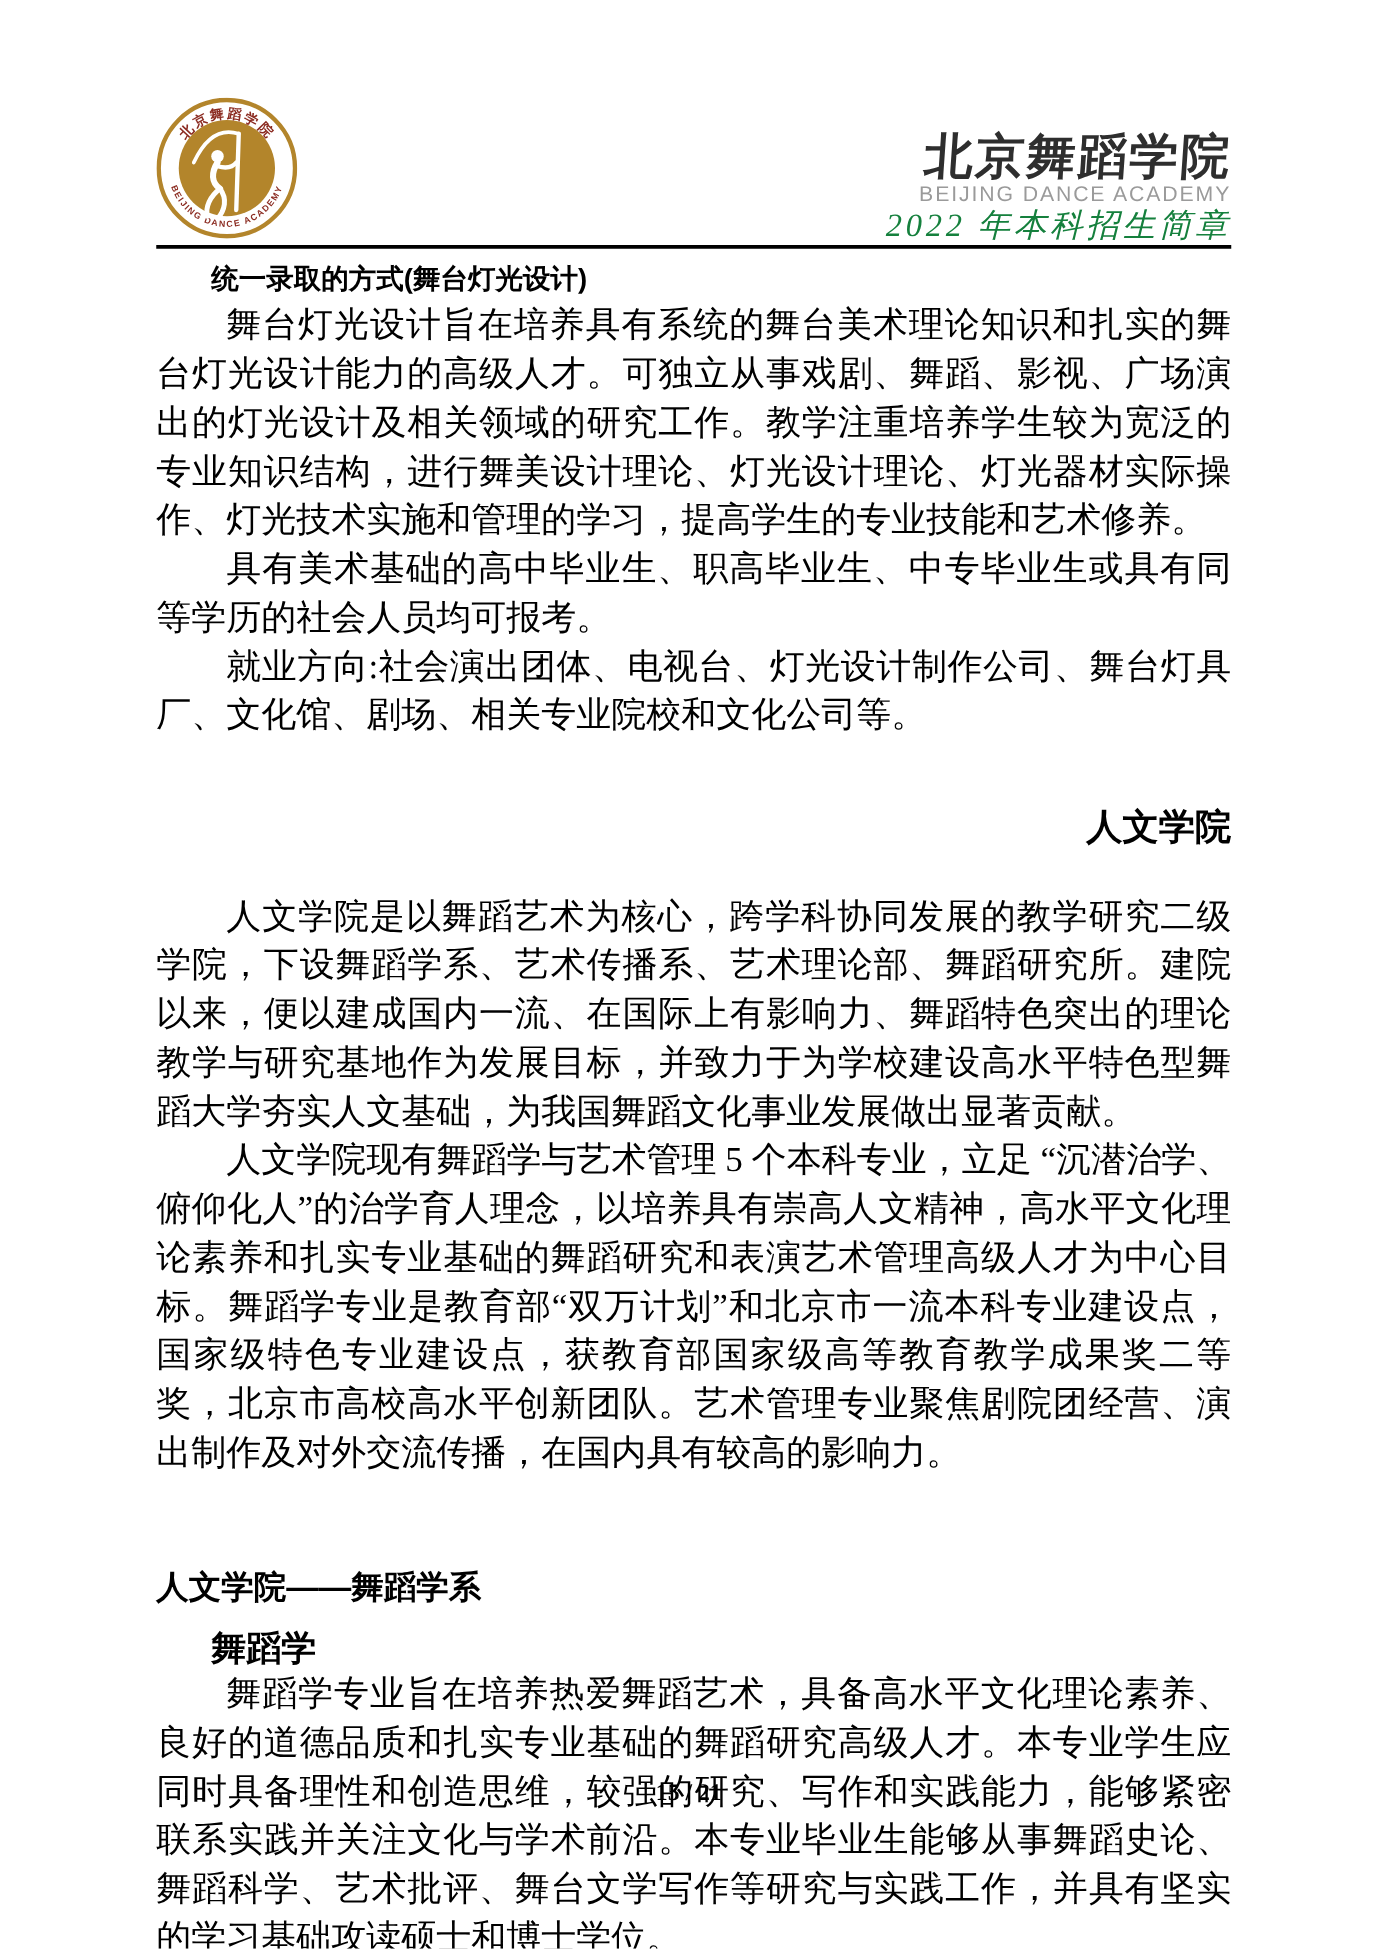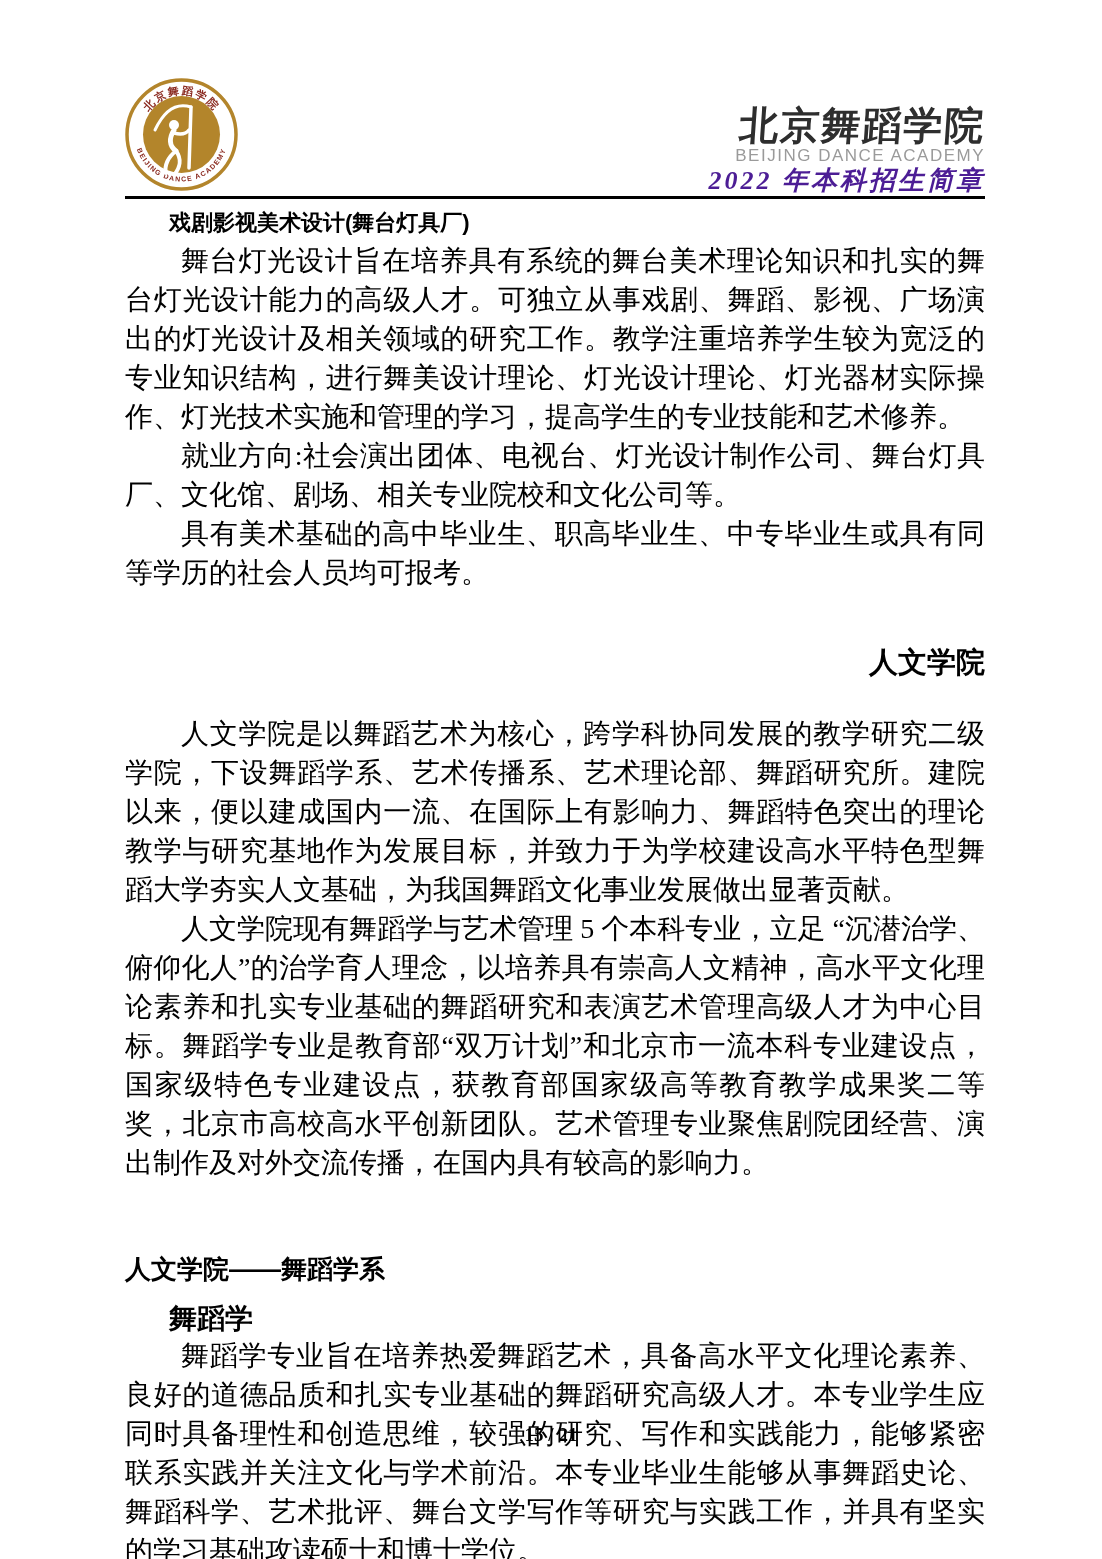--- a/index.html
+++ b/index.html
@@ -46,24 +46,24 @@
   }
   .title-en{
     font-family:"Liberation Sans","DejaVu Sans",sans-serif;
     font-size:17px;
     color:#9a9a9a;
     letter-spacing:1.5px;
     margin-top:2px;
   }
   .subtitle{
     font-family:"Liberation Serif","DejaVu Serif",serif;
-    font-weight:bold;
+    font-weight:normal;
     font-style:italic;
     font-size:26px;
-    color:#4c1d95;
+    color:#15803d;
     letter-spacing:3px;
     margin-top:4px;
   }
   
   .content{padding-top:8px;}
   .h-sub{
     font-family:"Liberation Sans","DejaVu Sans",sans-serif;
     font-weight:bold;
     font-size:22px;
     line-height:32px;
@@ -149,24 +149,24 @@
     </svg>
 
     <div class="header-right">
       <div class="title-cn">北京舞蹈学院</div>
       <div class="title-en">BEIJING DANCE ACADEMY</div>
       <div class="subtitle">2022 年本科招生简章</div>
     </div>
   </div>
 
   <div class="content">
-    <div class="h-sub">戏剧影视美术设计(舞台灯具厂)</div>
+    <div class="h-sub">统一录取的方式(舞台灯光设计)</div>
     <p class="para">舞台灯光设计旨在培养具有系统的舞台美术理论知识和扎实的舞台灯光设计能力的高级人才。可独立从事戏剧、舞蹈、影视、广场演出的灯光设计及相关领域的研究工作。教学注重培养学生较为宽泛的专业知识结构，进行舞美设计理论、灯光设计理论、灯光器材实际操作、灯光技术实施和管理的学习，提高学生的专业技能和艺术修养。</p>
+    <p class="para">具有美术基础的高中毕业生、职高毕业生、中专毕业生或具有同等学历的社会人员均可报考。</p>
     <p class="para">就业方向:社会演出团体、电视台、灯光设计制作公司、舞台灯具厂、文化馆、剧场、相关专业院校和文化公司等。</p>
-    <p class="para">具有美术基础的高中毕业生、职高毕业生、中专毕业生或具有同等学历的社会人员均可报考。</p>
 
     <div class="h-center-big">人文学院</div>
     <p class="para">人文学院是以舞蹈艺术为核心，跨学科协同发展的教学研究二级学院，下设舞蹈学系、艺术传播系、艺术理论部、舞蹈研究所。建院以来，便以建成国内一流、在国际上有影响力、舞蹈特色突出的理论教学与研究基地作为发展目标，并致力于为学校建设高水平特色型舞蹈大学夯实人文基础，为我国舞蹈文化事业发展做出显著贡献。</p>
     <p class="para">人文学院现有舞蹈学与艺术管理 5 个本科专业，立足 “沉潜治学、俯仰化人”的治学育人理念，以培养具有崇高人文精神，高水平文化理论素养和扎实专业基础的舞蹈研究和表演艺术管理高级人才为中心目标。舞蹈学专业是教育部“双万计划”和北京市一流本科专业建设点，国家级特色专业建设点，获教育部国家级高等教育教学成果奖二等奖，北京市高校高水平创新团队。艺术管理专业聚焦剧院团经营、演出制作及对外交流传播，在国内具有较高的影响力。</p>
 
     <div class="h-center-mid">人文学院——舞蹈学系</div>
     <div class="h-bold-small">舞蹈学</div>
     <p class="para">舞蹈学专业旨在培养热爱舞蹈艺术，具备高水平文化理论素养、良好的道德品质和扎实专业基础的舞蹈研究高级人才。本专业学生应同时具备理性和创造思维，较强的研究、写作和实践能力，能够紧密联系实践并关注文化与学术前沿。本专业毕业生能够从事舞蹈史论、舞蹈科学、艺术批评、舞台文学写作等研究与实践工作，并具有坚实的学习基础攻读硕士和博士学位。</p>
     <p class="para">2022 年舞蹈学将采取不分方向的大平台统一考试、统一录取的方式。入校后根据个人志愿和学院整体调配，进入分方向学习。</p>
   </div>

